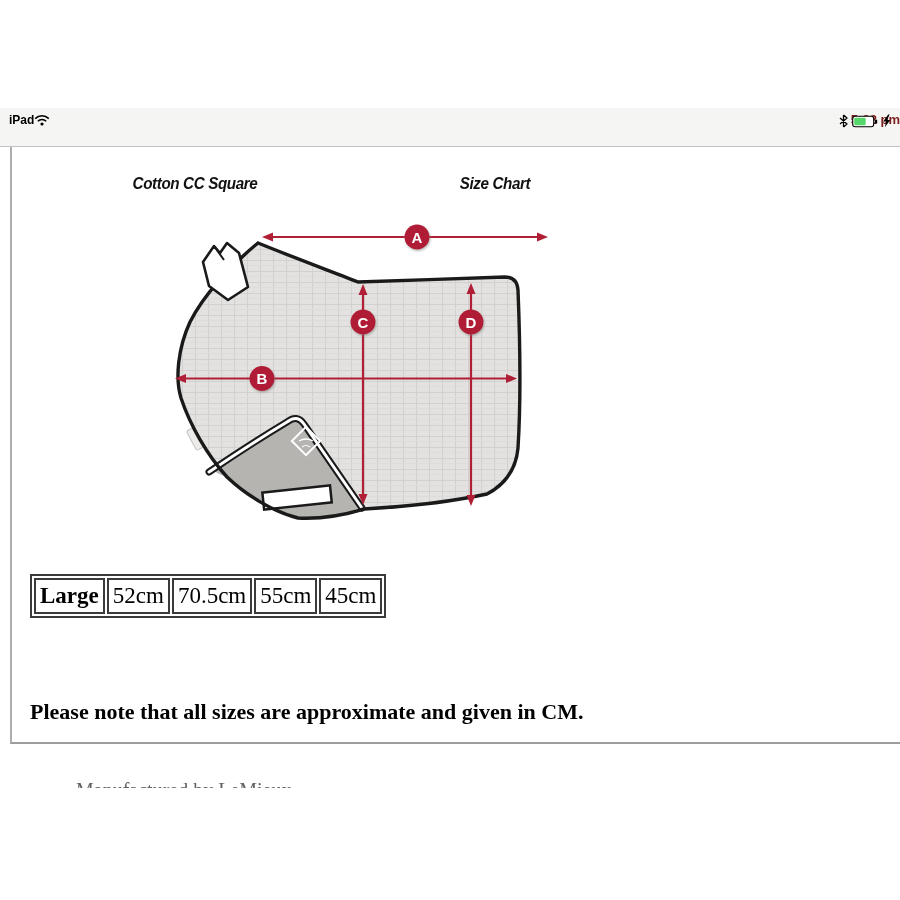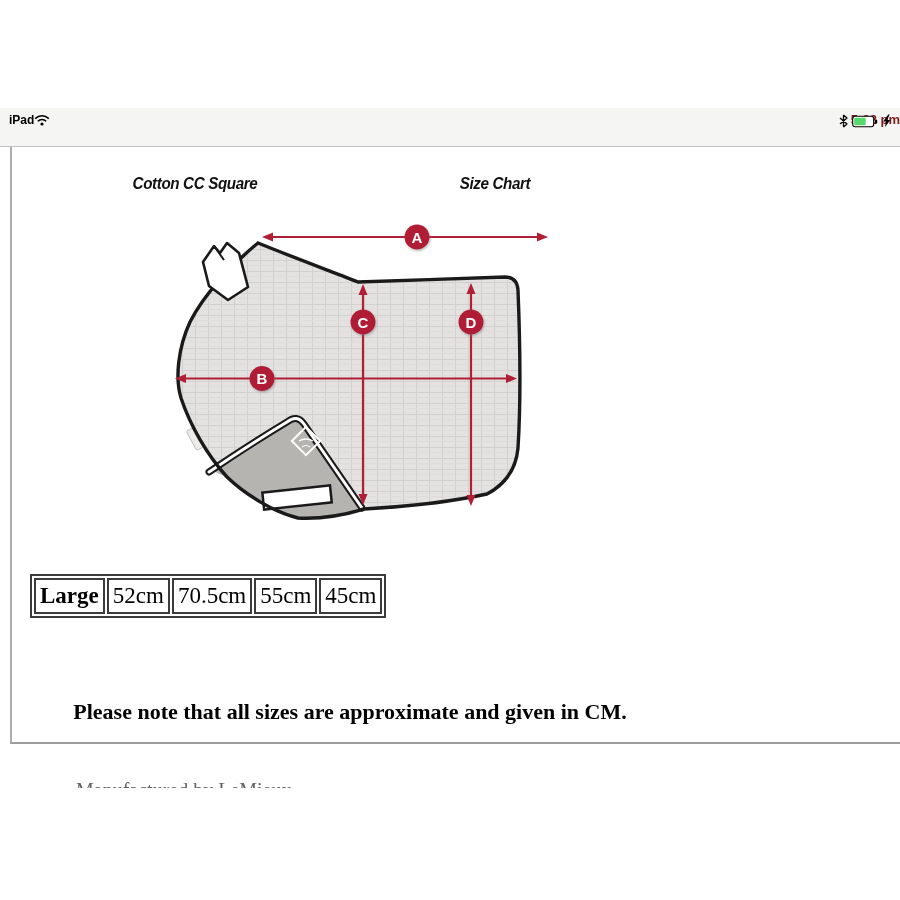--- a/index.html
+++ b/index.html
@@ -33,21 +33,21 @@
      border-spacing:2px;border:2px solid #3b3b3b;background:#fff;}
   .size-table th,.size-table td{border:2px solid #3b3b3b;text-align:center;
      font-family:"Liberation Serif",serif;font-size:23px;color:#000;
      padding:3px 4px;background:#fff;}
   .size-table th{font-weight:bold;}
   .col-size{width:150px;} .col-a{width:95px;} .col-b{width:125px;}
   .col-c{width:93px;} .col-d{width:93px;}
   .row-head{font-weight:bold;}
 
   .note-text{position:absolute;left:30px;top:699px;width:640px;
-     font-family:"Liberation Serif",serif;font-size:22px;font-weight:bold;color:#000;text-align:center;}
+     font-family:"Liberation Serif",serif;font-size:22px;font-weight:bold;color:#000;}
 
   .clipped-text{position:absolute;left:76px;top:779px;height:9px;overflow:hidden;
      font-family:"Liberation Serif",serif;font-size:20px;color:#3a3a3a;opacity:0.8;}
 </style>
 </head>
 <body>
 
 <div class="status-bar">
   <div class="sb-left">
     <span class="sb-device">iPad</span>

